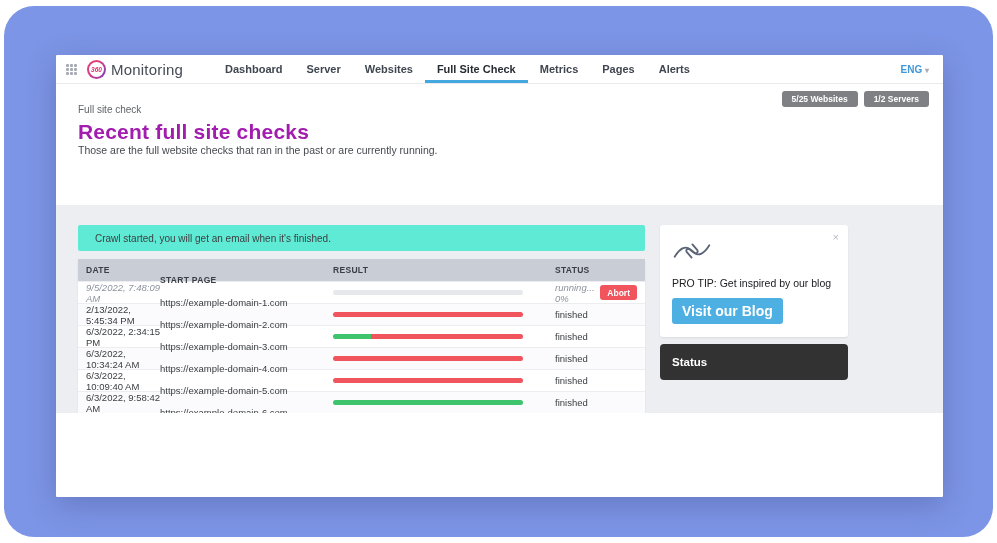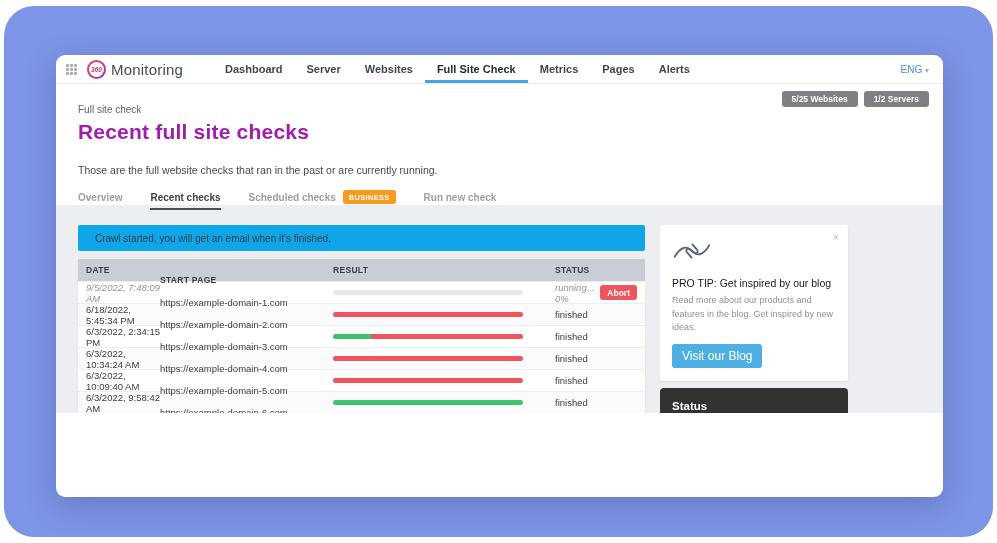--- a/index.html
+++ b/index.html
@@ -1,71 +1,71 @@
 <!DOCTYPE html>
 <html><head>
 <meta charset="utf-8">
 <style>
   * { margin:0; padding:0; box-sizing:border-box; }
   html,body { width:997px; height:543px; background:#fff; font-family:"Liberation Sans", sans-serif; }
   .stage { position:relative; width:997px; height:543px; overflow:hidden; }
   .backdrop { position:absolute; left:4px; top:6px; right:4px; bottom:6px; background:#7d95e6; border-radius:30px; }
-  .window { position:absolute; left:56px; top:55px; width:887px; height:442px; background:#fff; border-radius:9px; box-shadow:0 8px 30px rgba(30,40,90,.25); overflow:hidden; }
+  .window { position:absolute; left:56px; top:55px; width:887px; height:442px; background:#fff; border-radius:1px; box-shadow:0 8px 30px rgba(30,40,90,.25); overflow:hidden; }
 
   
   .topnav { height:29px; display:flex; align-items:stretch; border-bottom:1px solid #e9eaec; padding:0 14px 0 8px; }
   .grid-icon { align-self:center; width:11px; height:11px; margin:0 10px 0 2px;
     display:grid; grid-template-columns:repeat(3,3px); grid-template-rows:repeat(3,3px); gap:1px; }
   .grid-icon i { background:#a7abb3; border-radius:1px; }
   .logo { display:flex; align-items:center; gap:5px; margin-right:30px; }
   .logo-ring { width:19px; height:19px; border-radius:50%; background:conic-gradient(#e13e74,#8a3fb0,#d93b86,#e13e74); display:flex; align-items:center; justify-content:center; }
   .logo-inner { width:15px; height:15px; border-radius:50%; background:#fff; color:#d6336c; font-size:6.5px; font-weight:bold; font-style:italic; display:flex; align-items:center; justify-content:center; }
   .logo-text { font-size:15px; color:#454c55; letter-spacing:.2px; }
   .nav-items { display:flex; }
   .nav-item { font-size:11px; font-weight:bold; color:#3f4650; padding:0 12px; display:flex; align-items:center; border-bottom:3px solid transparent; padding-top:3px; cursor:pointer; }
   .nav-item.active { border-bottom-color:#45a7e0; color:#272c33; }
-  .lang { margin-left:auto; align-self:center; font-size:10px; font-weight:normal; color:#3f97d9; cursor:pointer; }
+  .lang { margin-left:auto; align-self:center; font-size:10px; font-weight:bold; color:#3f97d9; cursor:pointer; }
   .lang .caret { color:#a9adb5; font-size:8px; }
 
   
   .page-head { position:relative; height:121px; padding:0 22px; }
   .usage-badges { position:absolute; top:7px; right:14px; display:flex; gap:6px; }
   .chip { background:#7f8084; color:#fff; font-size:8.5px; font-weight:bold; padding:3px 10px; border-radius:3px; }
   .breadcrumb { padding-top:20px; font-size:10px; color:#5f6368; }
   .page-title { font-size:21px; font-weight:bold; color:#a21caf; margin-top:5px; letter-spacing:.2px; }
-  .page-sub { font-size:10.5px; color:#45494f; margin-top:20px; }
+  .page-sub { font-size:10.5px; color:#45494f; margin-top:0; }
   .tabs { display:flex; align-items:center; gap:28px; margin-top:14px; }
   .tab { font-size:10px; font-weight:bold; color:#9aa0a6; display:flex; align-items:center; gap:7px; cursor:pointer; padding-bottom:5px; border-bottom:2px solid transparent; }
   .tab.active { color:#3c4043; border-bottom-color:#4a4f57; }
   .tab-badge { background:#f89a1c; color:#fff; font-size:7.5px; font-weight:bold; padding:2.5px 6px; border-radius:3px; letter-spacing:.3px; }
 
   
   .content { background:#eceef1; height:208px; padding:20px 0 0 22px; display:flex; gap:15px; overflow:hidden; }
   .col-left { width:567px; flex:0 0 auto; }
-  .alert-success { background:#0ea5e9; border-radius:2px; height:26px; display:flex; align-items:center; padding-left:17px; font-size:10px; color:#3c4043; }
+  .alert-success { background:#5eead4; border-radius:2px; height:26px; display:flex; align-items:center; padding-left:17px; font-size:10px; color:#3c4043; }
   .table-card { margin-top:8px; background:#fff; border-radius:2px; box-shadow:0 1px 2px rgba(0,0,0,.08); }
   .t-header { display:flex; background:#c9cdd5; height:22px; align-items:center; font-size:8.5px; font-weight:bold; color:#3a3e44; letter-spacing:.3px; }
   .t-row { display:flex; align-items:center; height:22px; border-top:1px solid #ededf1; font-size:9.5px; color:#3c4043; background:#fff; }
   .t-row:nth-child(even) { background:#fbfbfd; }
   .c-date { width:82px; padding-left:8px; flex:0 0 auto; }
   .c-url  { width:173px; flex:0 0 auto;margin-top:20px; }
   .c-result { width:222px; flex:0 0 auto; padding-right:32px; }
   .c-status { flex:1; display:flex; align-items:center; gap:5px; padding-right:8px; }
   .running-text, .running-date { font-style:italic; color:#8d939e; }
   .bar { height:5px; border-radius:3px; background:#e6e8eb; overflow:hidden; display:flex; width:100%; }
   .bar i { height:100%; display:block; }
   .abort-btn { background:#f0545c; color:#fff; font-size:8.5px; font-weight:bold; padding:2.5px 7px; border-radius:3px; cursor:pointer; }
 
   
   .col-right { width:188px; flex:0 0 auto; }
   .protip-card { position:relative; background:#fff; border-radius:3px; box-shadow:0 1px 2px rgba(0,0,0,.08); padding:12px 12px 13px; }
   .close-x { position:absolute; top:7px; right:9px; color:#b6bac1; font-size:11px; line-height:1; cursor:pointer; }
   .protip-title { font-size:10.5px; font-weight:normal; color:#202124; margin-top:8px; }
   .protip-body { font-size:9px; color:#8b919e; line-height:1.5; margin-top:5px; }
-  .blog-btn { display:inline-block; margin-top:9px; background:#4dafe2; color:#fff; font-size:12px; font-weight:normal; padding:5px 10px; border-radius:3px; border:none; cursor:pointer; }
+  .blog-btn { display:inline-block; margin-top:9px; background:#4dafe2; color:#fff; font-size:14px; font-weight:bold; padding:5px 10px; border-radius:3px; border:none; cursor:pointer; }
 
   .status-panel { margin-top:7px; background:#323232; border-radius:4px; padding:12px; color:#fff; }
   .status-title { font-size:11.5px; font-weight:bold; }
 </style>
 </head>
 <body>
 
 <div class="stage">
   <div class="backdrop"></div>
   <div class="window">
@@ -104,35 +104,20 @@
     </header>
 
     <section class="page-head">
       <div class="usage-badges" id="usage-badges">
           <span class="chip">5/25 Websites</span>
           <span class="chip">1/2 Servers</span>
         </div>
       <div class="breadcrumb">Full site check</div>
       <h1 class="page-title">Recent full site checks</h1>
       <p class="page-sub">Those are the full website checks that ran in the past or are currently running.</p>
-      <div class="tabs" id="tabs">
-          <div class="tab">
-            <span>Overview</span>
-          </div>
-          <div class="tab active">
-            <span>Recent checks</span>
-          </div>
-          <div class="tab">
-            <span>Scheduled checks</span>
-            <span class="tab-badge">BUSINESS</span>
-          </div>
-          <div class="tab">
-            <span>Run new check</span>
-          </div>
-        </div>
     </section>
 
     <section class="content">
       <div class="col-left">
         <div class="alert-success">
           <span>Crawl started, you will get an email when it's finished.</span>
         </div>
         <div class="table-card">
           <div class="t-header" id="t-header">
               <div class="c-date">DATE</div>
@@ -146,21 +131,21 @@
                 <div class="c-url">https://example-domain-1.com</div>
                 <div class="c-result">
                   <div class="bar"></div>
                 </div>
                 <div class="c-status">
                   <span class="running-text">running... 0%</span>
                   <span class="abort-btn">Abort</span>
                 </div>
               </div>
               <div class="t-row">
-                <div class="c-date">6/18/2022, 5:45:34 PM</div>
+                <div class="c-date">2/13/2022, 5:45:34 PM</div>
                 <div class="c-url">https://example-domain-2.com</div>
                 <div class="c-result">
                   <div class="bar">
                     <i style="width: 100%; background: rgb(240, 84, 92);"></i>
                   </div>
                 </div>
                 <div class="c-status">
                   <span>finished</span>
                 </div>
               </div>
@@ -220,21 +205,20 @@
       <aside class="col-right">
         <div class="protip-card">
           <span class="close-x">×</span>
           <svg width="40" height="28" viewBox="0 0 48 34">
             <g fill="none" stroke="#5a6476" stroke-width="2.2" stroke-linecap="round" stroke-linejoin="round">
               <path d="M3 24 C9 14, 16 10, 22 15 l5 4 c2 1.5, 5 0, 3.5 -3 l-6 -7"></path>
               <path d="M45 10 C39 20, 32 24, 26 19 l-5 -4 c-2 -1.5, -5 0, -3.5 3 l6 7"></path>
             </g>
           </svg>
           <div class="protip-title">PRO TIP: Get inspired by our blog</div>
-          <div class="protip-body">Read more about our products and features in the blog. Get inspired by new ideas.</div>
           <button class="blog-btn">Visit our Blog</button>
         </div>
 
         <div class="status-panel">
           <div class="status-title">Status</div>
 
         </div>
       </aside>
     </section>
 

